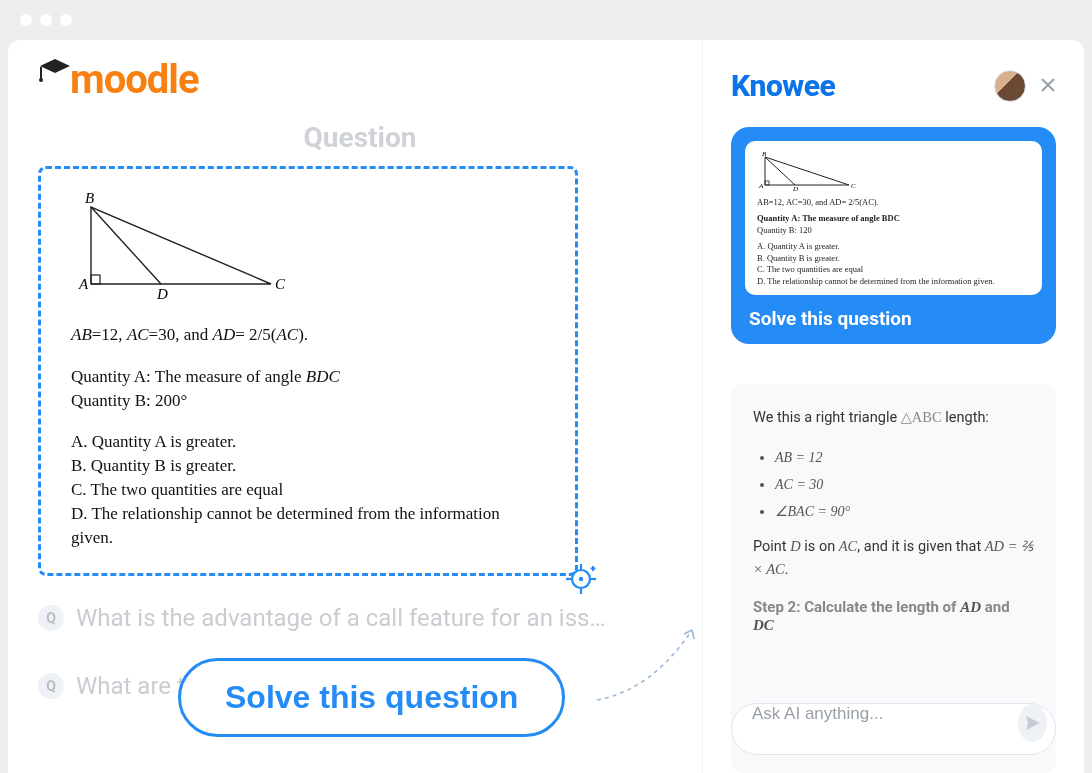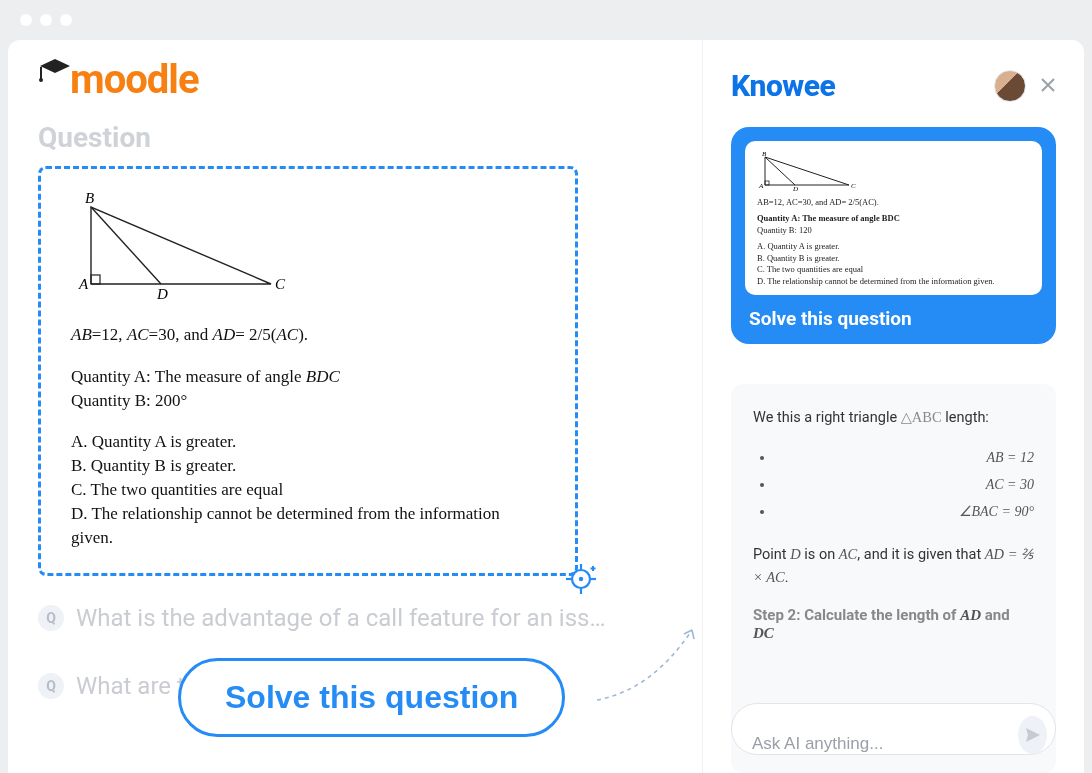--- a/index.html
+++ b/index.html
@@ -45,20 +45,21 @@
     gap: 2px;
     margin-bottom: 18px;
     letter-spacing: -1px;
   }
   .moodle-logo svg { margin-right: -4px; margin-top: -16px; }
   .question-heading {
     font-size: 28px;
     font-weight: 700;
     color: #cfd3d8;
     margin-bottom: 12px;
+    text-align: center;
   }
   .capture-box {
     border: 3px dashed #258bf5;
     border-radius: 8px;
     padding: 20px 30px 24px 30px;
     width: 540px;
     position: relative;
     background: #fff;
   }
   .triangle-svg { margin-bottom: 20px; }
@@ -158,33 +159,33 @@
     background: #f8f9fb;
     border-radius: 12px;
     padding: 22px 22px 10px 22px;
     font-size: 14.5px;
     color: #333;
     flex: 1;
     overflow: hidden;
   }
   .answer-card .step-title { font-weight: 700; color: #222; margin-bottom: 18px; font-size: 15px; }
   .answer-card p { margin-bottom: 16px; line-height: 1.6; }
-  .answer-card ul { list-style: disc; padding-left: 22px; margin-bottom: 18px; text-align: right; }
+  .answer-card ul { list-style: disc; padding-left: 22px; margin-bottom: 10px; }
   .answer-card li { font-family: Georgia, serif; color: #555; line-height: 1.9; font-size: 14px; }
   .mathit { font-style: italic; font-family: Georgia, serif; color: #555; }
   .tri-sym { font-family: Georgia, serif; color: #888; }
   .ask-input-wrap {
     position: absolute;
     left: 28px; right: 28px; bottom: 18px;
     background: #fff;
     border: 1px solid #e2e5ea;
     border-radius: 30px;
     height: 52px;
     display: flex;
-    align-items: flex-end;
+    align-items: flex-start;
     padding: 0 8px 0 20px;
     gap: 45px;
   }
   .ask-input {
     flex: 1; border: none; outline: none; font-size: 17px; color: #555;
     background: transparent;
   }
   .ask-input::placeholder { color: #9aa0a8; }
   .send-btn {
     width: 38px; height: 38px; border-radius: 50%;

